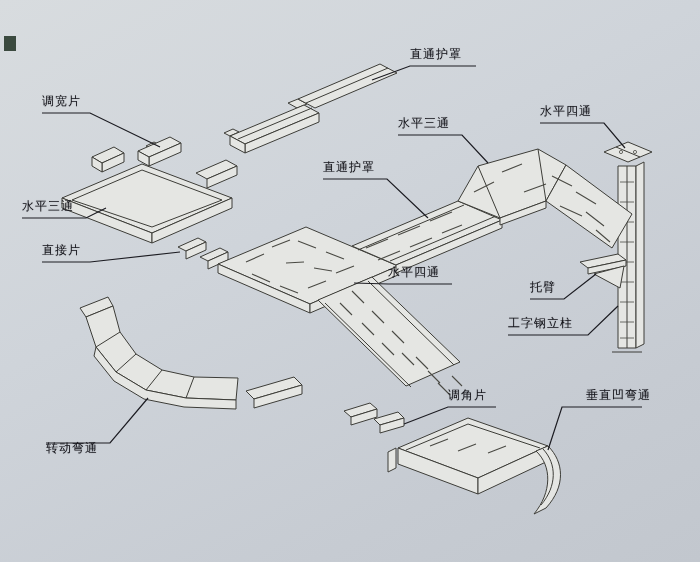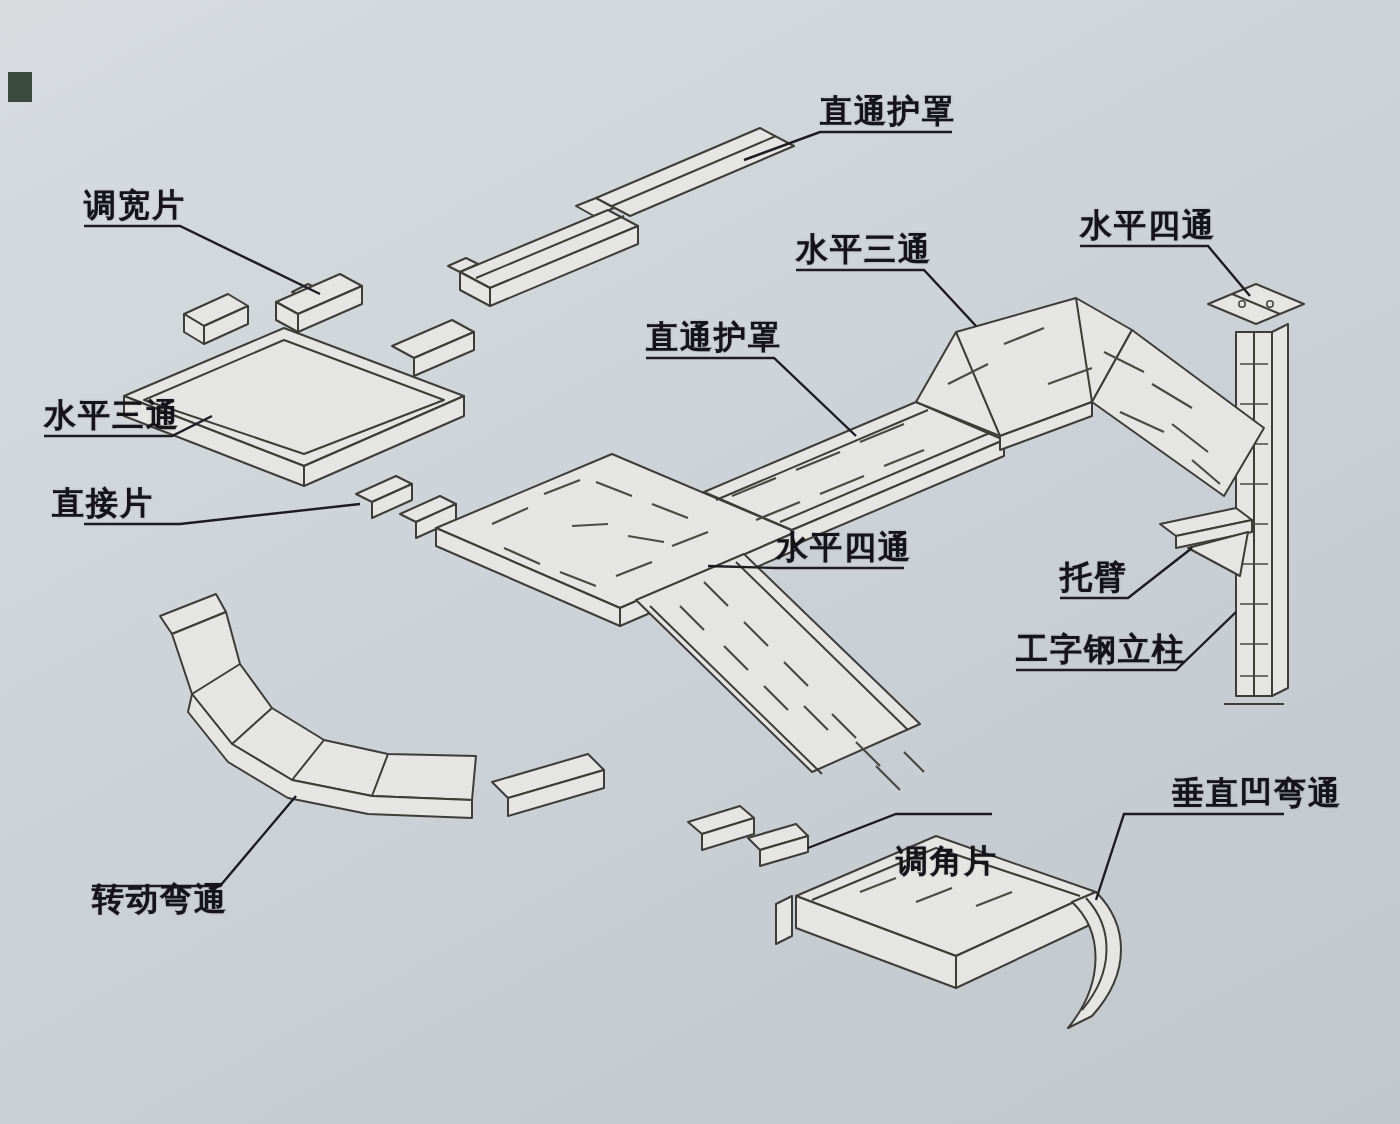--- a/index.html
+++ b/index.html
@@ -6,22 +6,22 @@
   .canvas{
     position:relative;
     width:700px;height:562px;
     overflow:hidden;
     background:linear-gradient(152deg,#d8dcdf 0%,#cfd4da 40%,#c6cbd2 78%,#c2c7ce 100%);
     font-family:"DejaVu Sans","Liberation Sans",sans-serif;
   }
   svg.draw{position:absolute;left:0;top:0;}
   .label{
     position:absolute;
-    font-size:16px;
-    font-weight:700;
+    font-size:12px;
+    font-weight:400;
     letter-spacing:1px;
     color:#14141a;
     white-space:nowrap;
     text-shadow:0 0 1px rgba(20,20,26,.25);
   }
   .part{fill:#e5e6e3;stroke:#3d3d38;stroke-width:1;stroke-linejoin:round;}
   .edge{fill:none;stroke:#3d3d38;stroke-width:1;stroke-linejoin:round;}
   .hatch{fill:none;stroke:#4a4a44;stroke-width:1.1;}
   .fine{fill:none;stroke:#4a4a44;stroke-width:.8;}
   .leader{fill:none;stroke:#1c1c22;stroke-width:1.2;}
@@ -161,20 +161,20 @@
       <polyline class="leader" points="46,443 110,443 148,398"></polyline>
     </g>
   </svg>
 
   <div class="label" style="left:410px;top:46px;">直通护罩</div>
   <div class="label" style="left:42px;top:93px;">调宽片</div>
   <div class="label" style="left:398px;top:115px;">水平三通</div>
   <div class="label" style="left:540px;top:103px;">水平四通</div>
   <div class="label" style="left:22px;top:198px;">水平三通</div>
   <div class="label" style="left:323px;top:159px;">直通护罩</div>
-  <div class="label" style="left:26px;top:242px;">直接片</div>
+  <div class="label" style="left:42px;top:242px;">直接片</div>
   <div class="label" style="left:388px;top:264px;">水平四通</div>
   <div class="label" style="left:530px;top:279px;">托臂</div>
   <div class="label" style="left:508px;top:315px;text-align:right;">工字钢立柱</div>
-  <div class="label" style="left:448px;top:387px;margin-top:34px;">调角片</div>
+  <div class="label" style="left:448px;top:387px;">调角片</div>
   <div class="label" style="left:562px;top:387px;margin-left:24px;">垂直凹弯通</div>
   <div class="label" style="left:46px;top:423px;margin-top:17px;">转动弯通</div>
 </div>
 
 </body></html>

